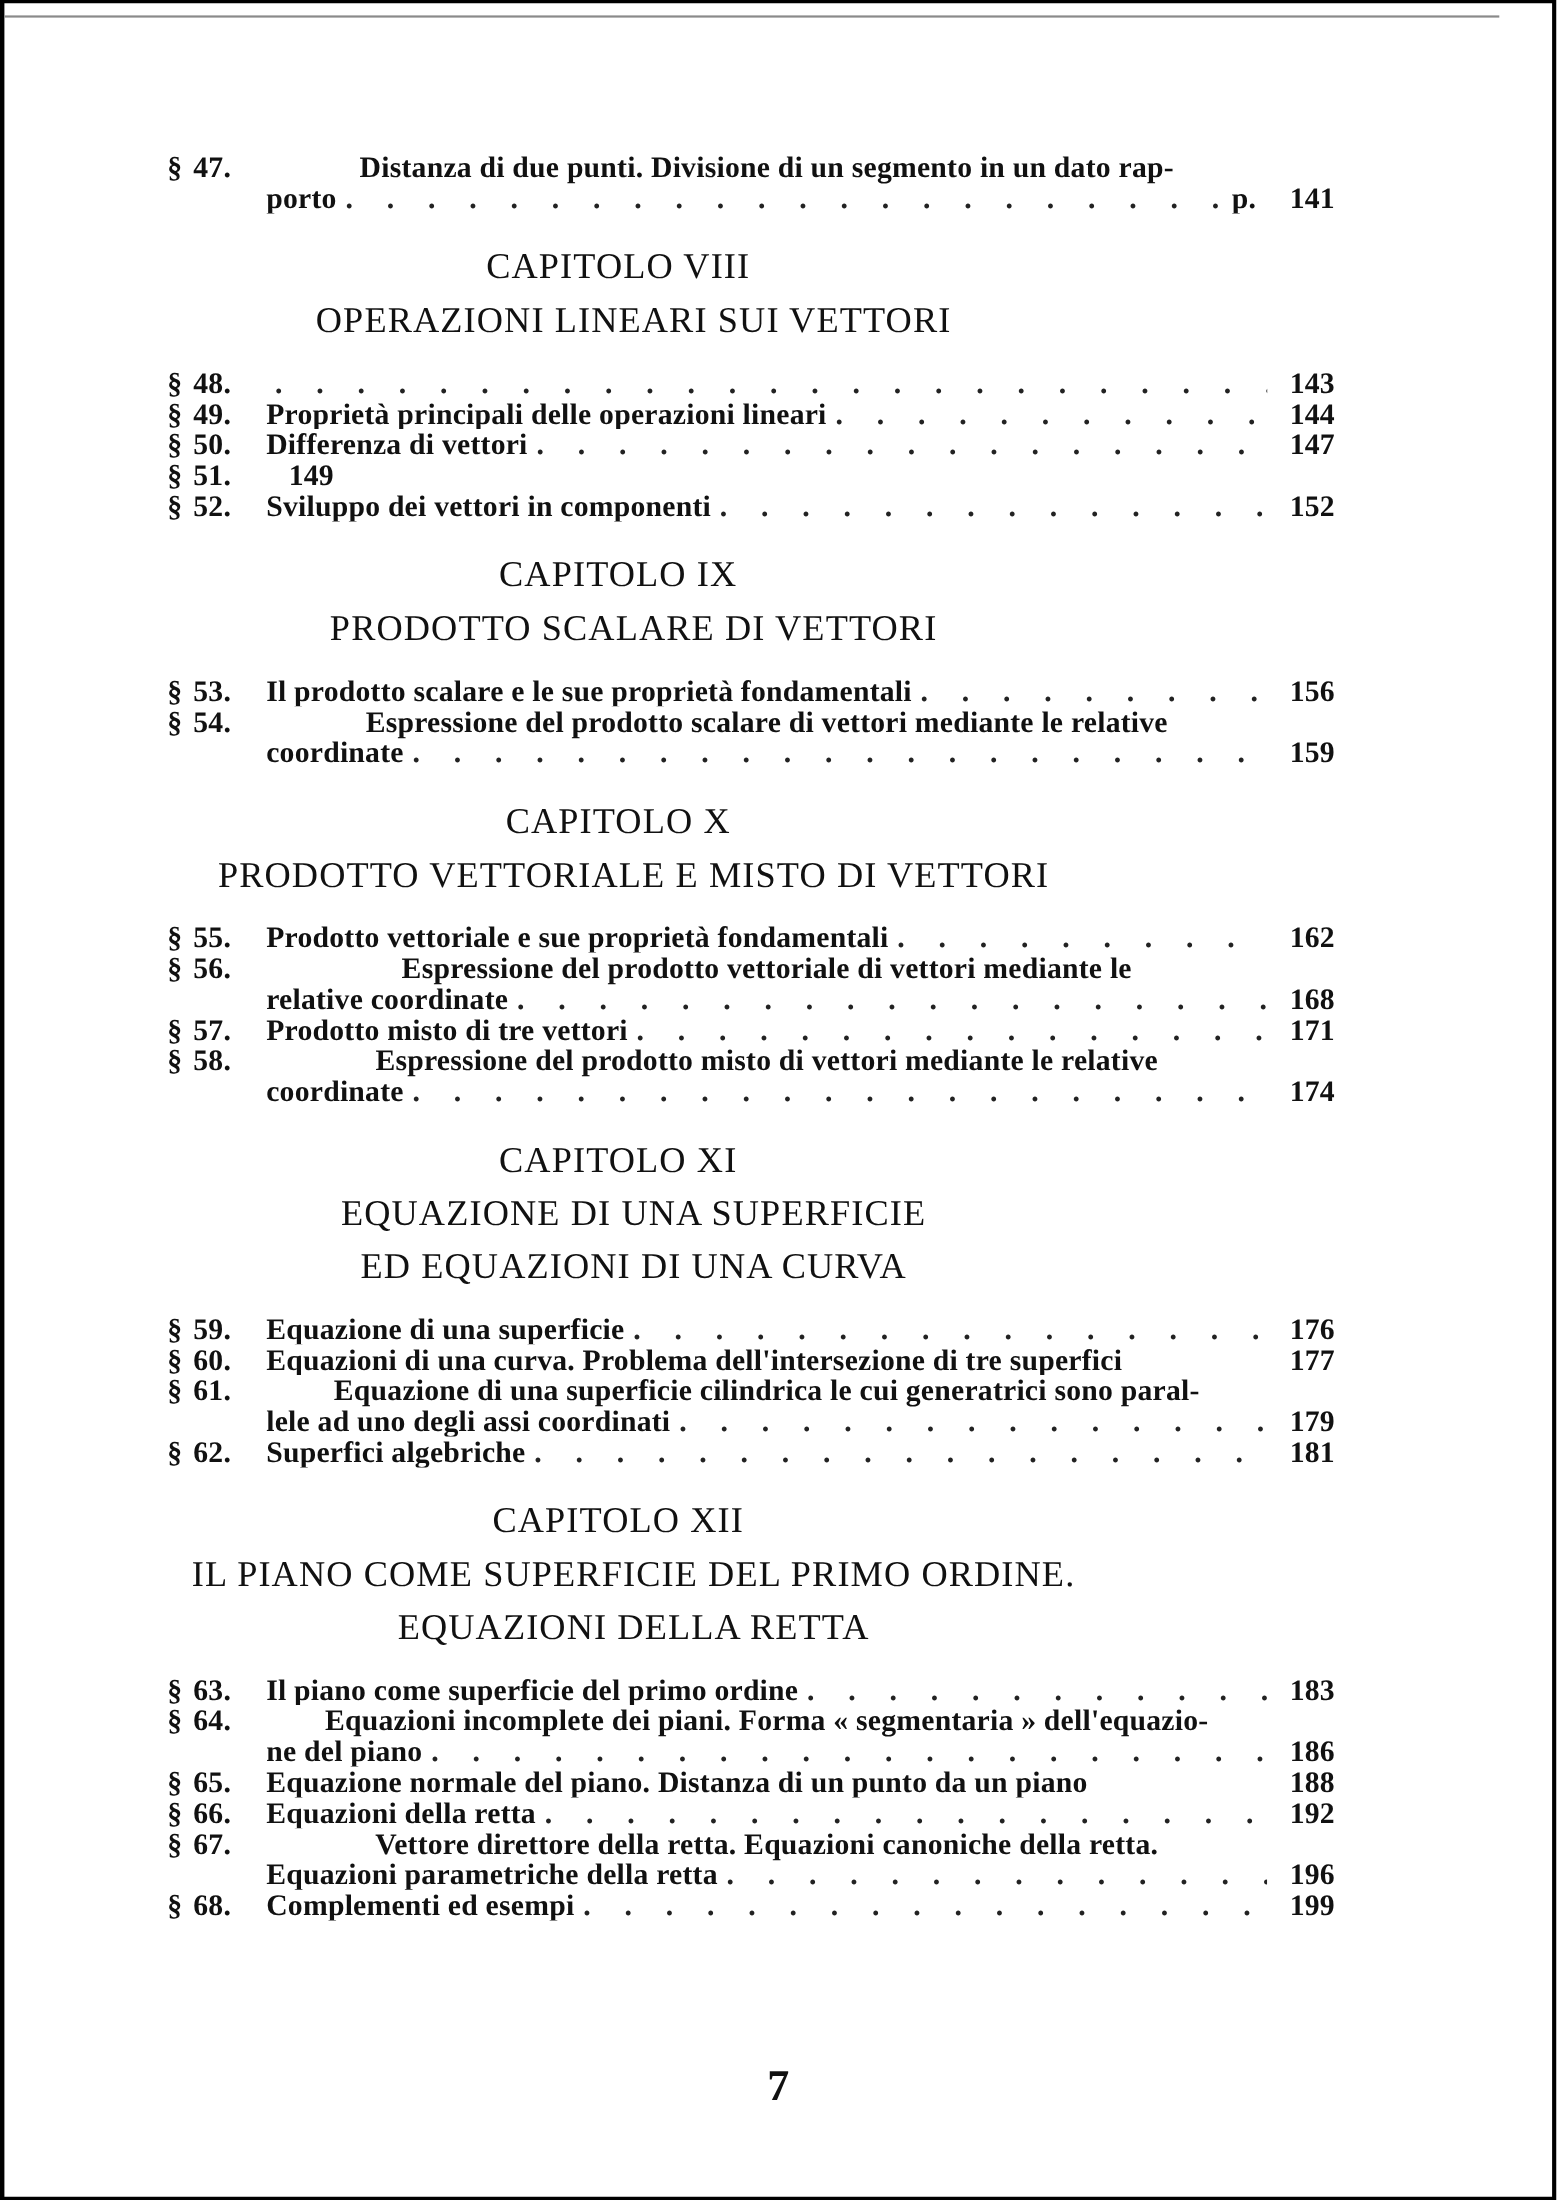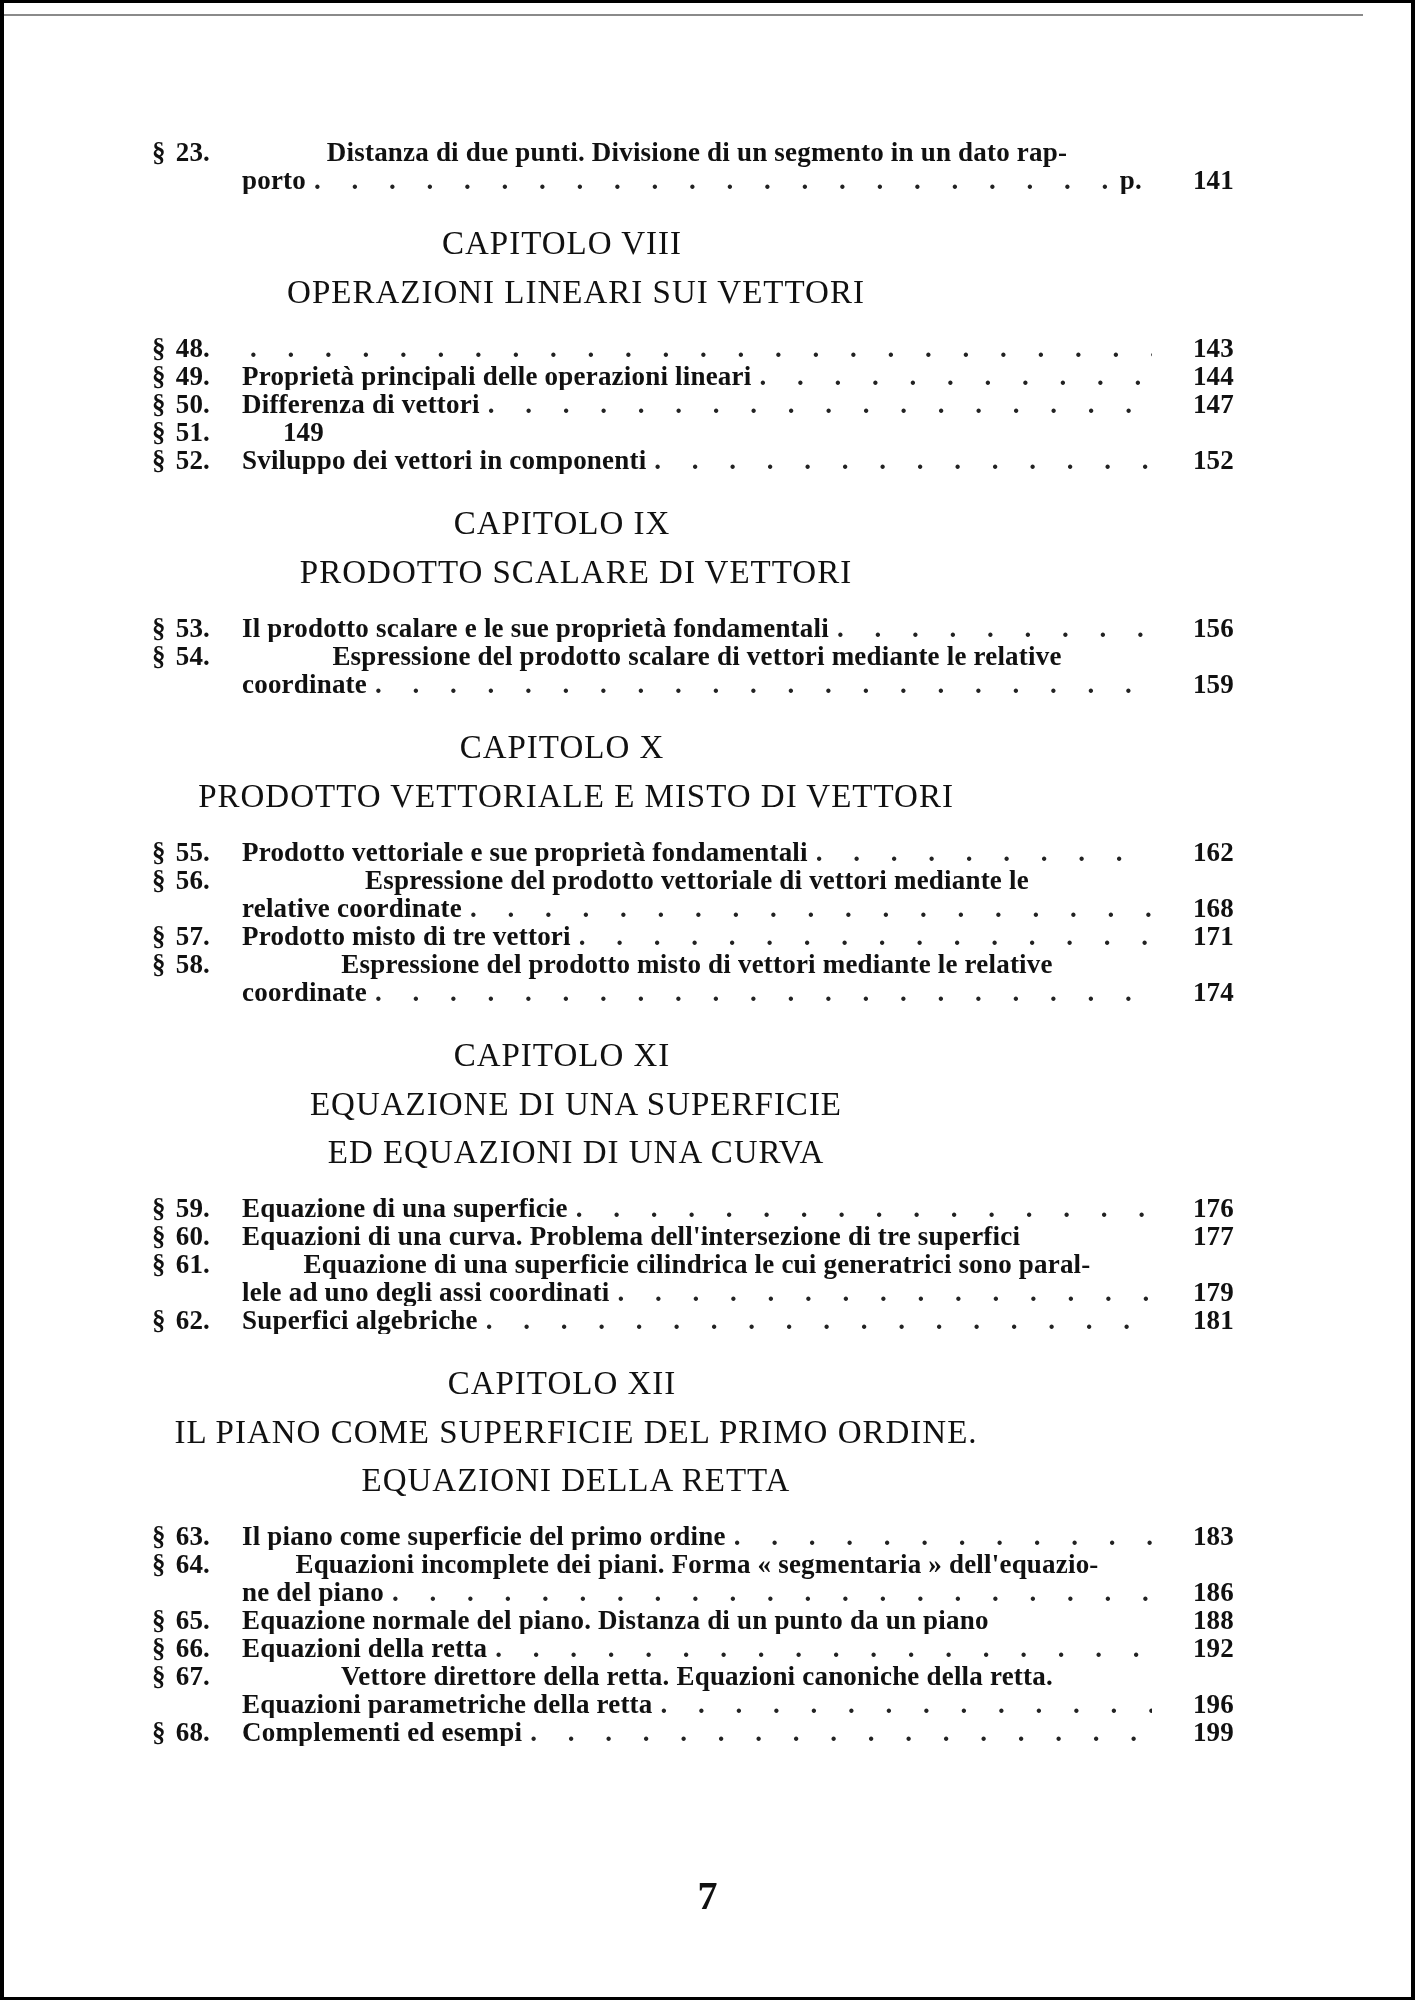--- a/index.html
+++ b/index.html
@@ -78,21 +78,21 @@
       margin-left: 8px;
       letter-spacing: 12px;
       color: #222;
     }
     .entry .leader::before {
       content: ". . . . . . . . . . . . . . . . . . . . . . . . . . . . . . . . . . . . . . . . . . . . . . . . . . . . . . . . . . . . . . . . . . . . . . . .";
     }
     .entry .page {
       flex: 0 0 82px;
       width: 82px;
-      text-align: right;
+      text-align: center;
     }
     .entry .pfx {
       margin-right: 10px;
     }
     .chapter {
       text-align: center;
       font-weight: normal;
       margin-left: -152px;
       width: 1124px;
     }
@@ -121,21 +121,21 @@
   </style>
 </head>
 <body>
 
 <div class="page-frame"></div>
 <div class="top-rule"></div>
 
 <div class="toc" id="toc">
     <div class="entry">
       <div class="line">
-        <span class="num"><span class="sect">§</span><span>23.</span></span>
+        <span class="num"><span class="sect">§</span><span>47.</span></span>
         <span class="text-block first-line">
           <span>Distanza di due punti. Divisione di un segmento in un dato rap-</span>
         </span>
         <span class="page"></span>
       </div>
       <div class="line">
         <span class="num"></span>
         <span class="text-block lead-line">
           <span>porto</span>
           <span class="leader"></span>

